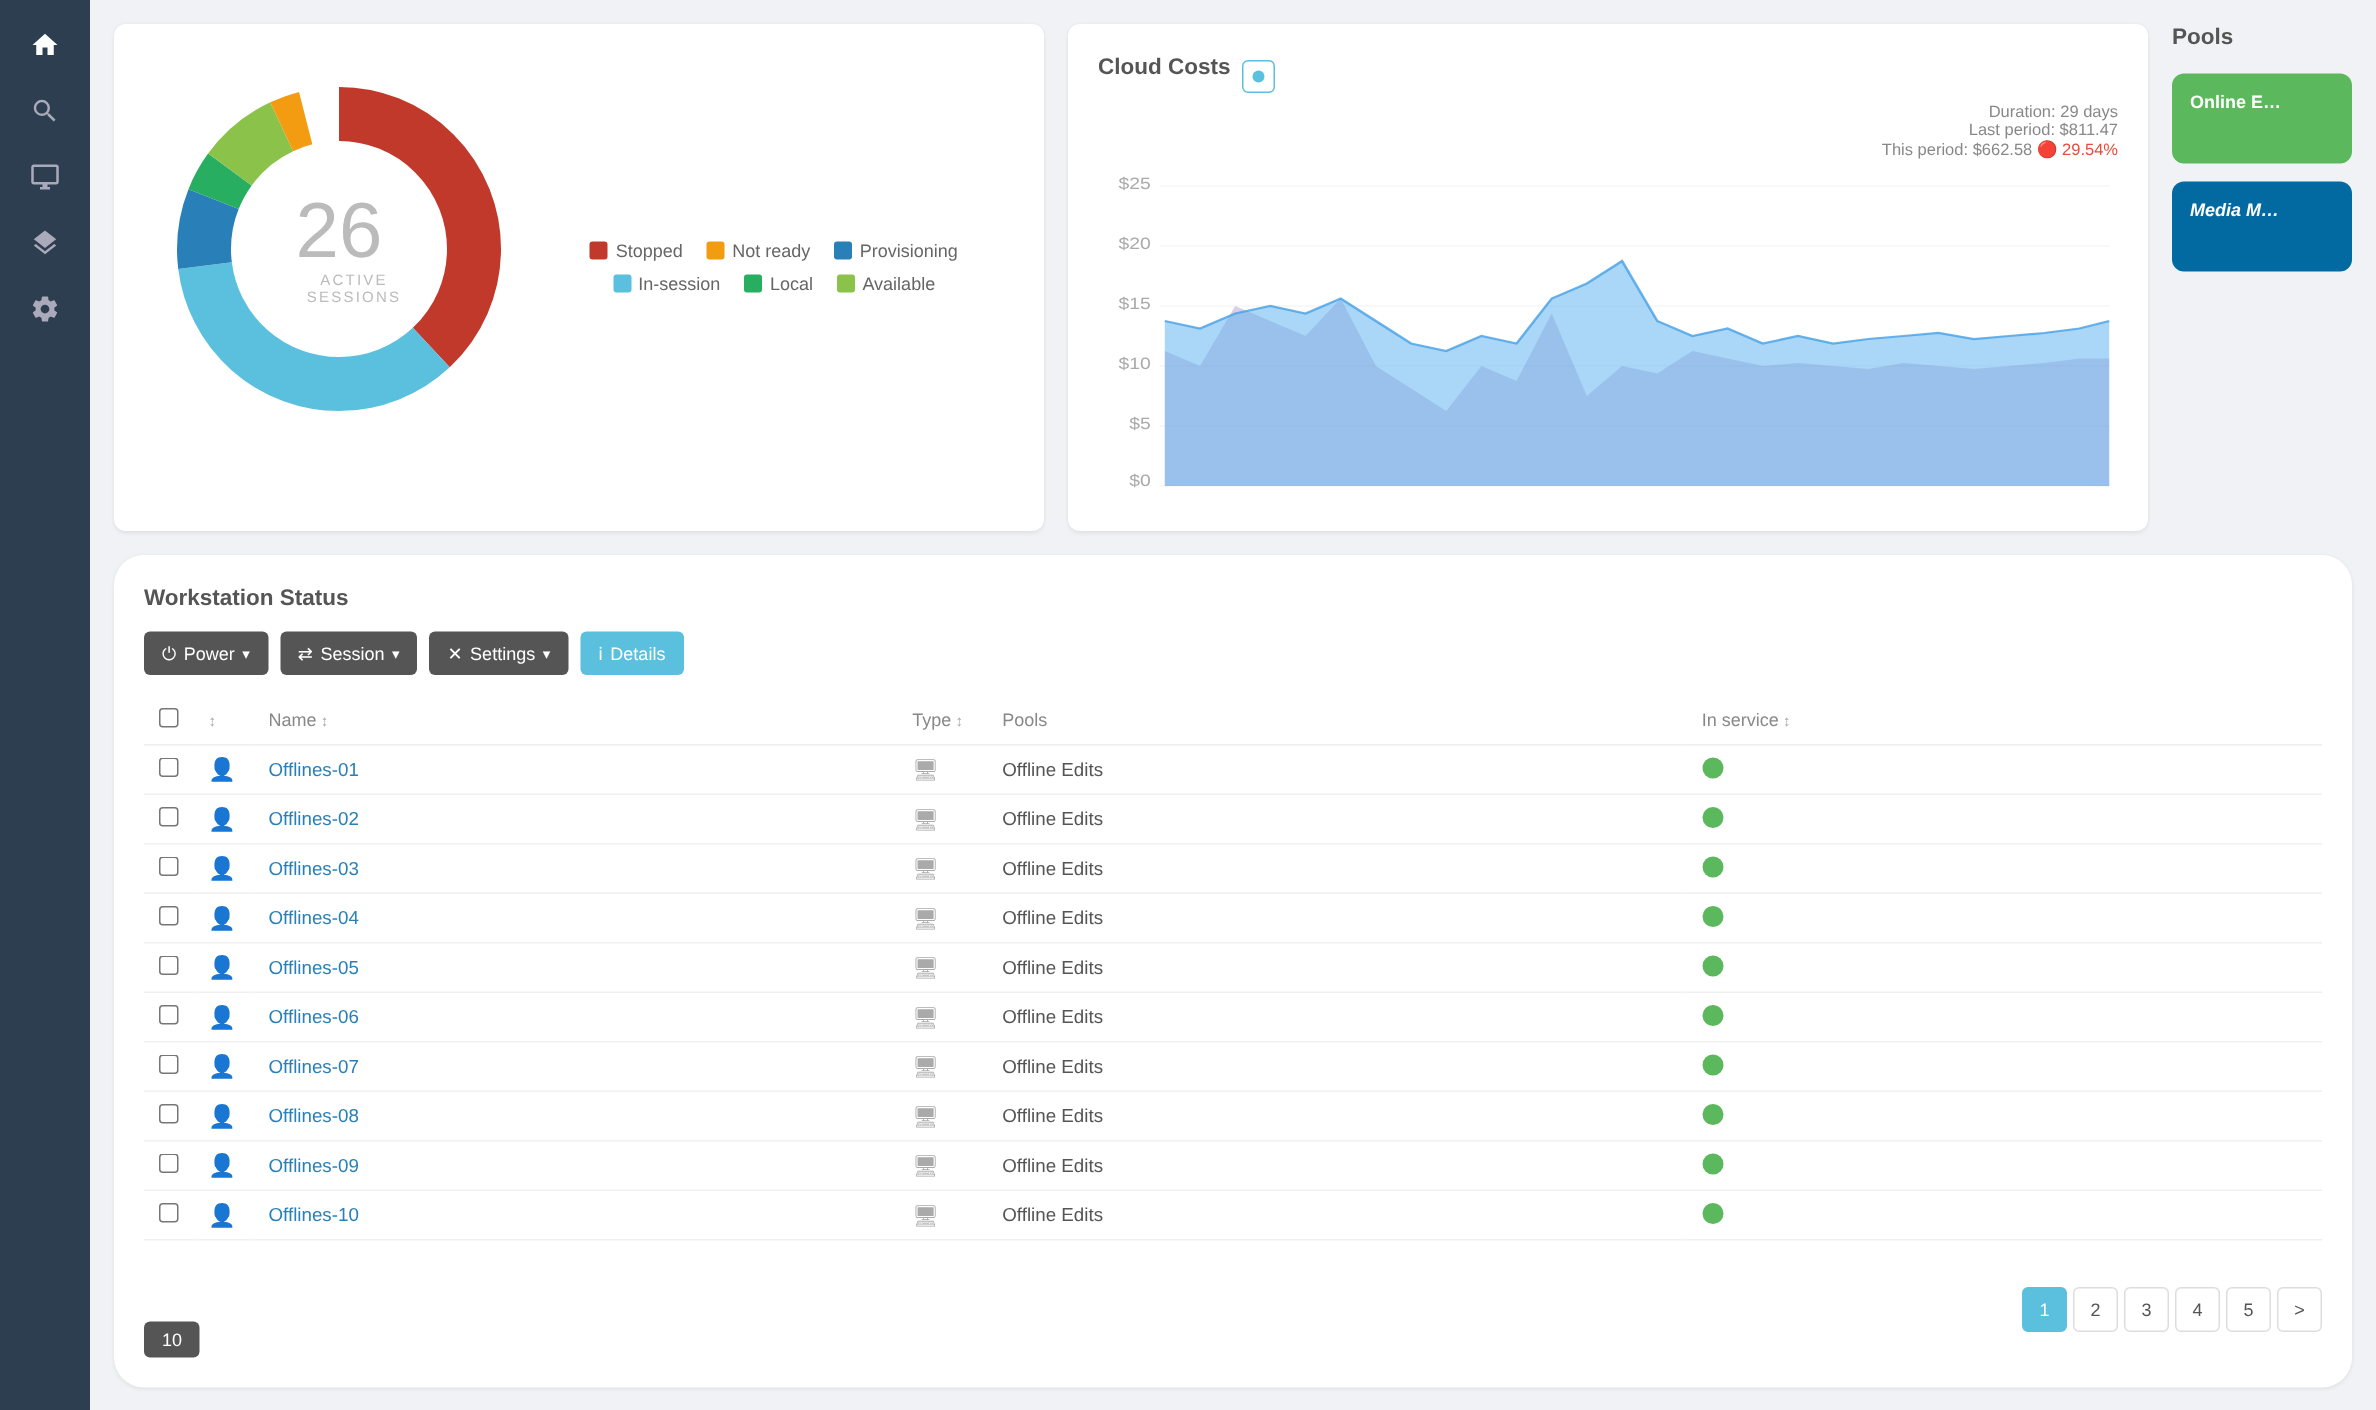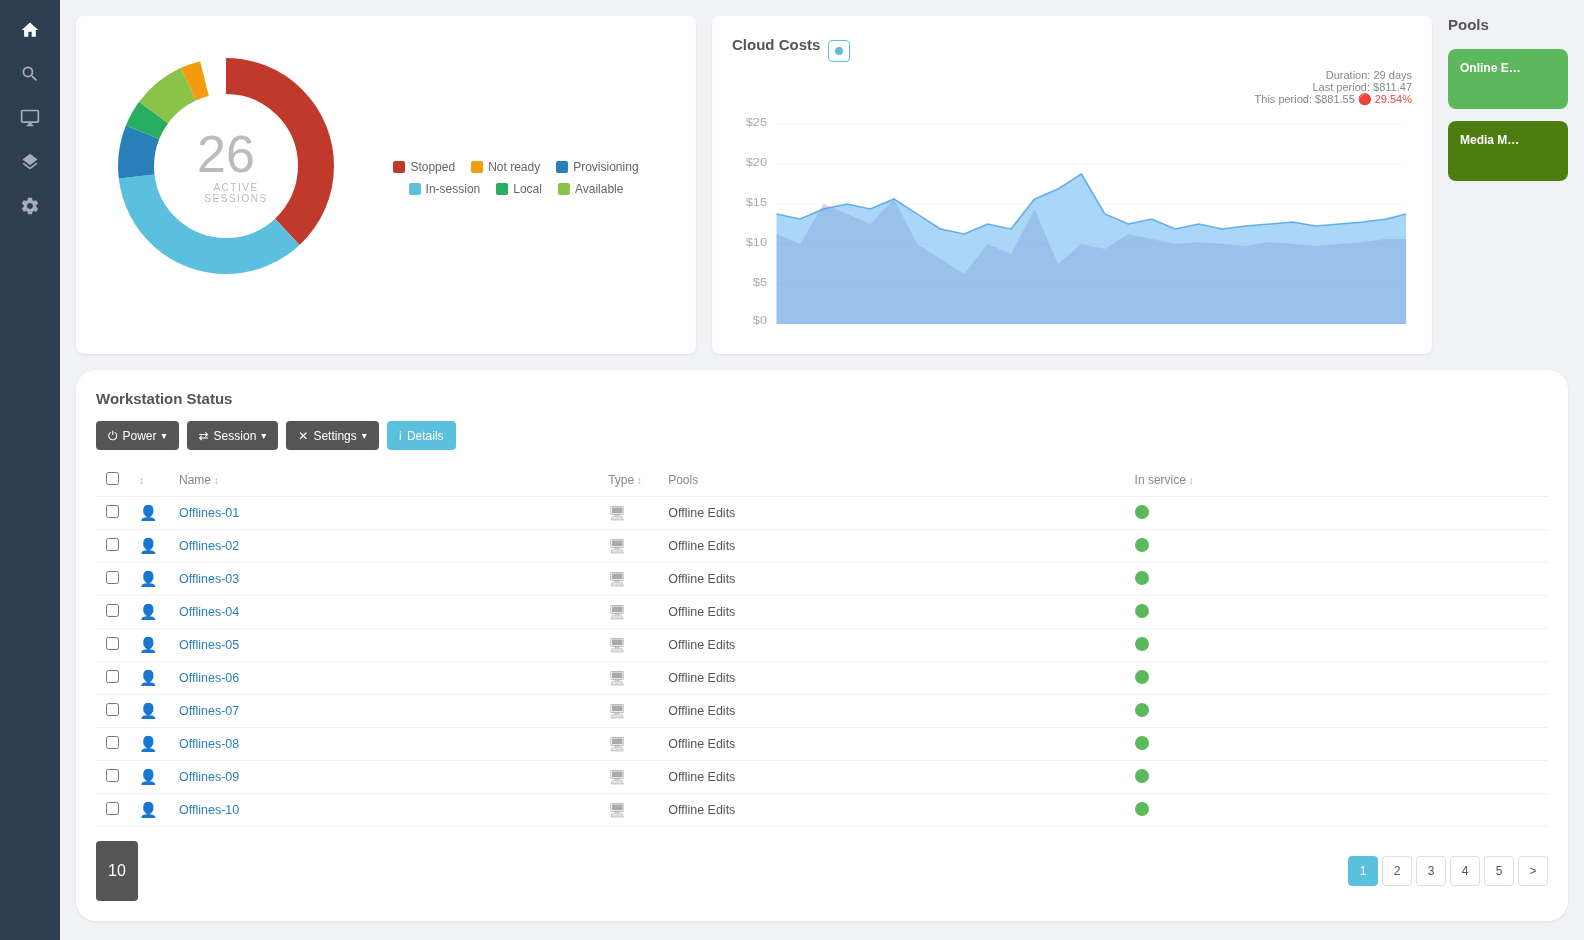--- a/index.html
+++ b/index.html
@@ -201,21 +201,21 @@
     .pool-card {
       border-radius: 8px;
       padding: 12px;
       color: #fff;
       font-size: 12px;
       font-weight: 600;
       min-height: 60px;
       cursor: pointer;
     }
     .pool-card.green { background: #5cb85c; }
-    .pool-card.yellow { background: #4d7c0f; }
+    .pool-card.yellow { background: #0369a1; font-style: italic; }
 
     
     .status-card {
       background: #fff;
       border-radius: 20px;
       box-shadow: 0 1px 3px rgba(0,0,0,0.08);
       padding: 20px;
     }
     .status-title {
       font-size: 15px;
@@ -298,23 +298,24 @@
       display: flex;
       align-items: center;
       justify-content: space-between;
       margin-top: 14px;
     }
     .page-size-btn {
       background: #555;
       color: #fff;
       border: none;
       border-radius: 4px;
-      padding: 21px 12px;
+      padding: 5px 12px;
       cursor: pointer;
-      font-size: 16px;
+      font-size: 12px;
+      margin-top: 40px;
     }
     .pagination {
       display: flex;
       gap: 4px;
       align-items: center;
     }
     .page-btn {
       width: 30px;
       height: 30px;
       border-radius: 4px;
@@ -429,21 +430,21 @@
         <div class="card-title">Cloud Costs</div>
         <div class="cloud-costs-icon-btn">
           <svg width="12" height="12" viewBox="0 0 24 24" fill="#5bc0de">
               <circle cx="12" cy="12" r="8"></circle>
             </svg>
         </div>
       </div>
       <div class="cloud-costs-meta">
         <span>Duration</span>: <span>29 days</span><br>
         <span>Last period</span>: <span>$811.47</span><br>
-        <span>This period</span>: <span>$881.55</span> <span class="negative">🔴 <span>29.54%</span></span>
+        <span>This period</span>: <span>$662.58</span> <span class="negative">🔴 <span>29.54%</span></span>
       </div>
       <div class="chart-area">
         <svg viewBox="0 0 580 220" preserveAspectRatio="none">
 
           <text x="30" y="12" font-size="11" fill="#aaa" text-anchor="end">$25</text>
           <text x="30" y="52" font-size="11" fill="#aaa" text-anchor="end">$20</text>
           <text x="30" y="92" font-size="11" fill="#aaa" text-anchor="end">$15</text>
           <text x="30" y="132" font-size="11" fill="#aaa" text-anchor="end">$10</text>
           <text x="30" y="172" font-size="11" fill="#aaa" text-anchor="end">$5</text>
           <text x="30" y="210" font-size="11" fill="#aaa" text-anchor="end">$0</text>

